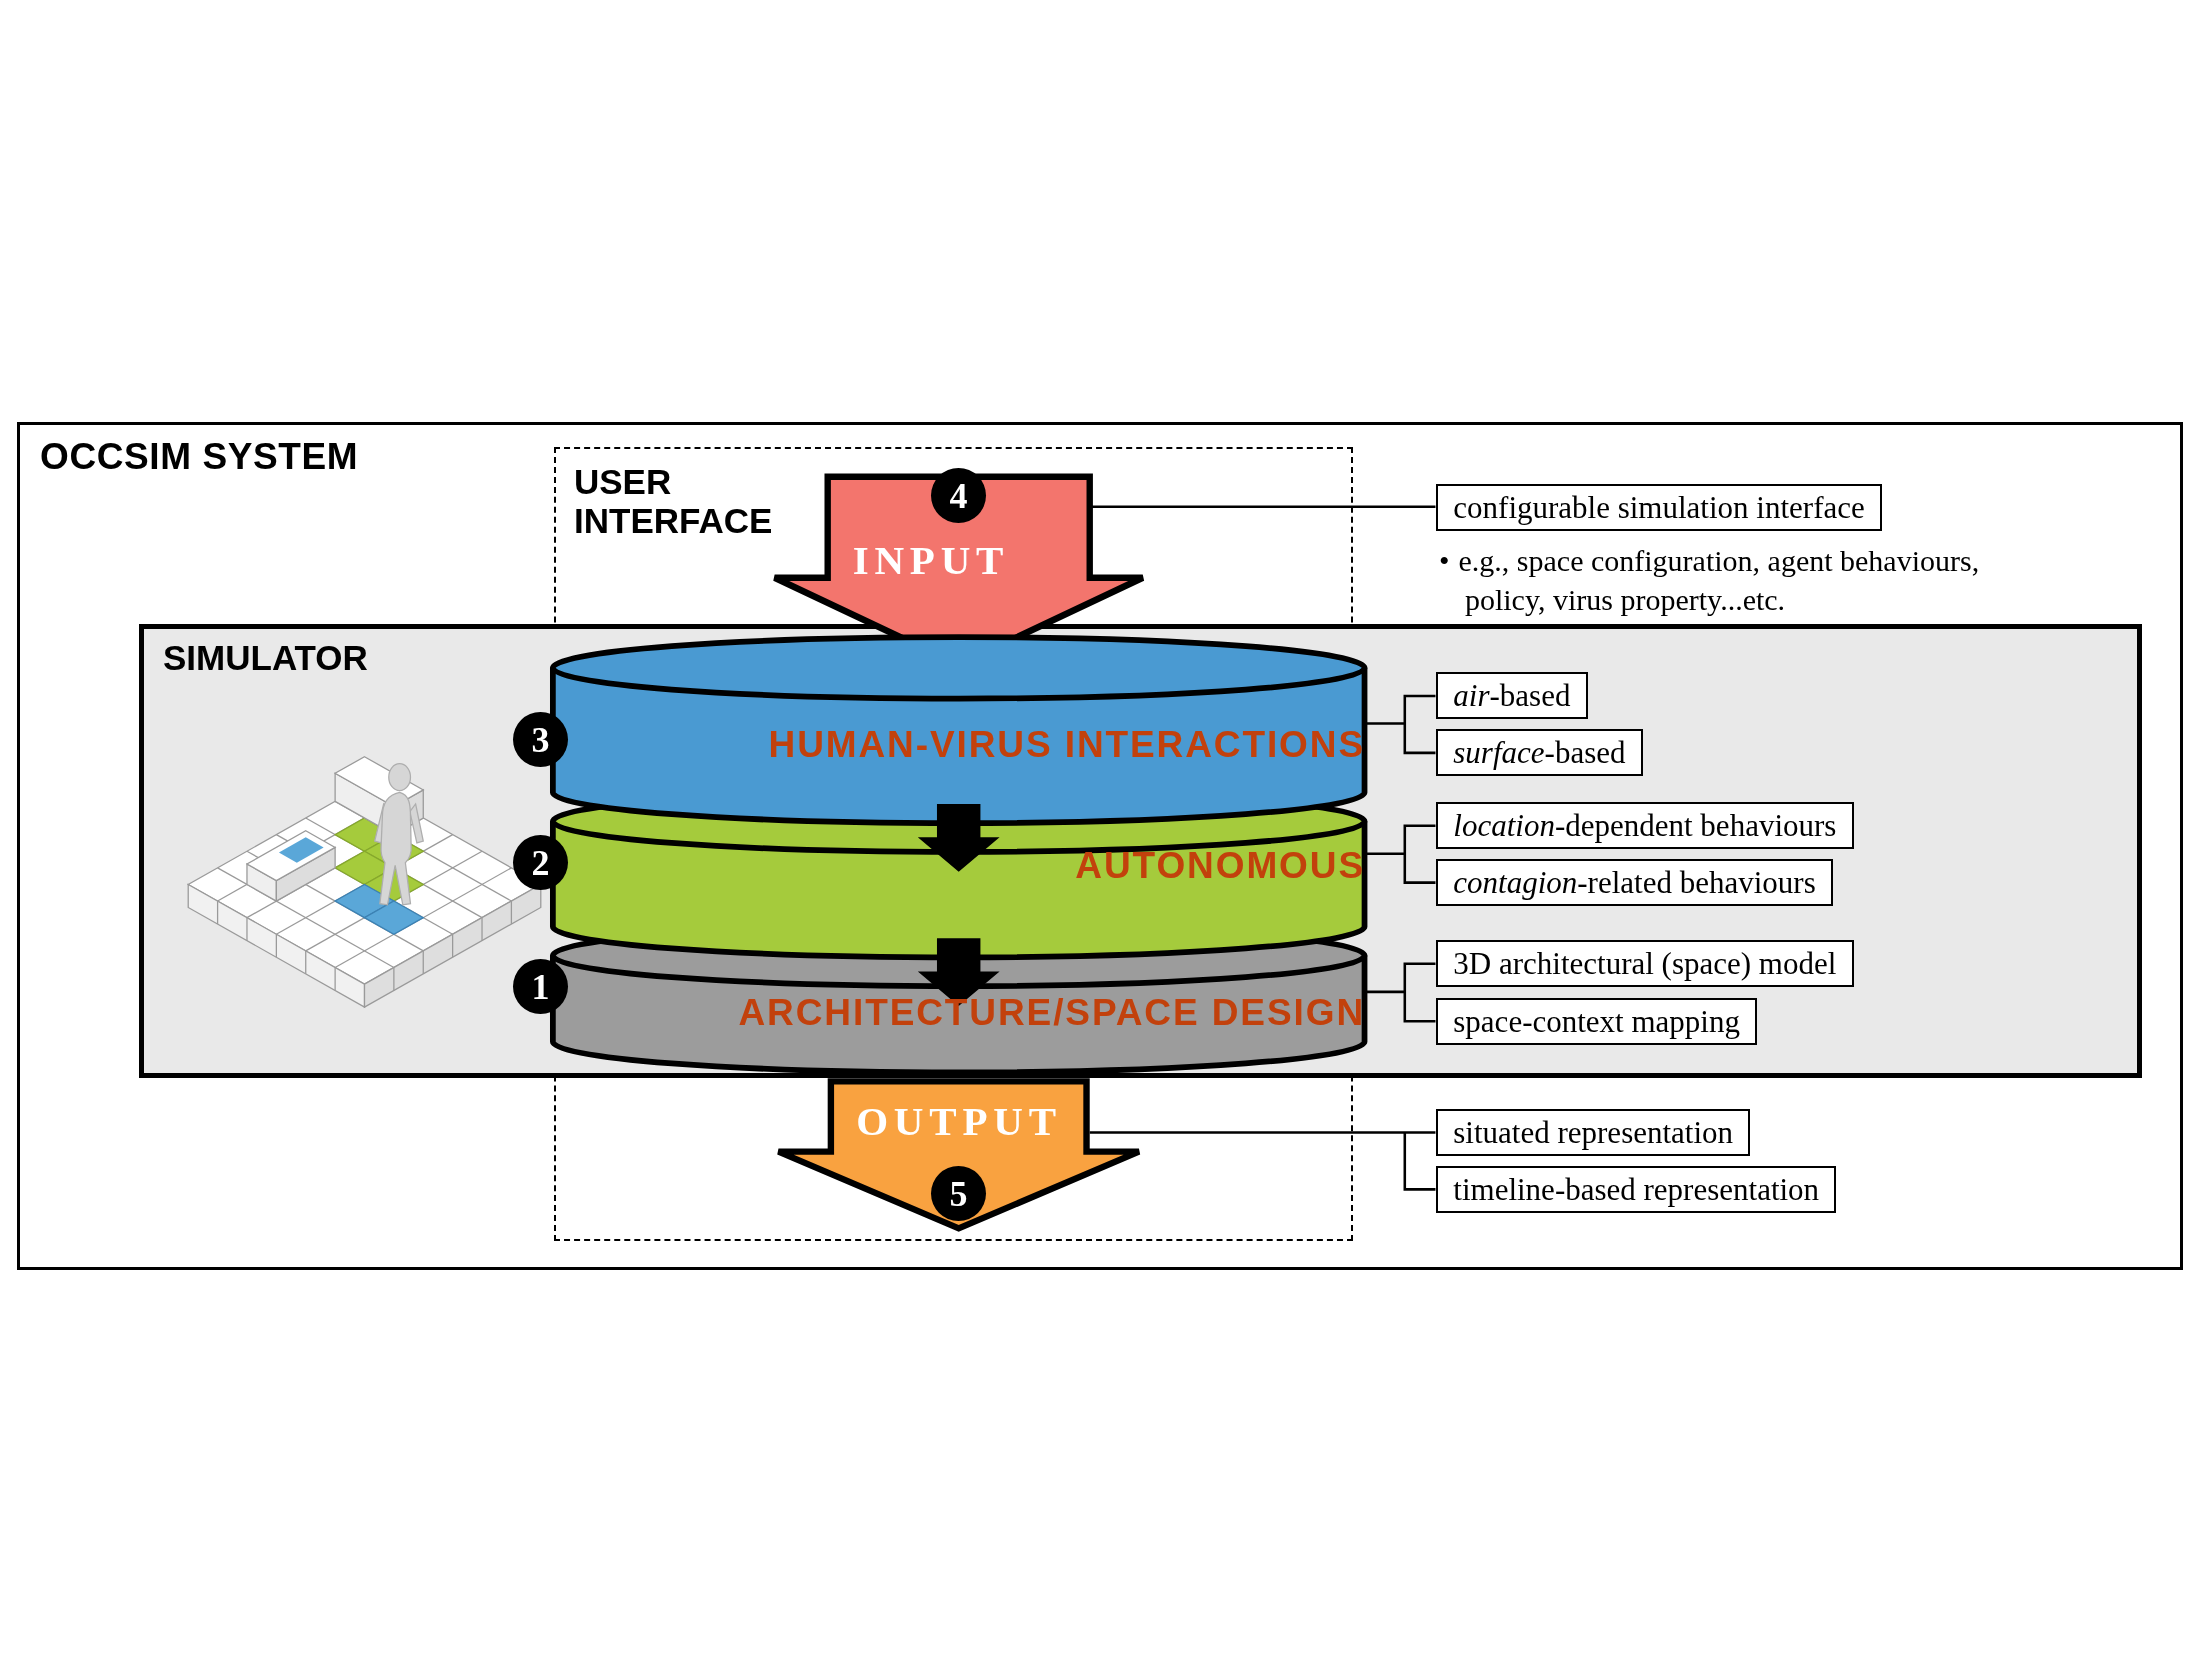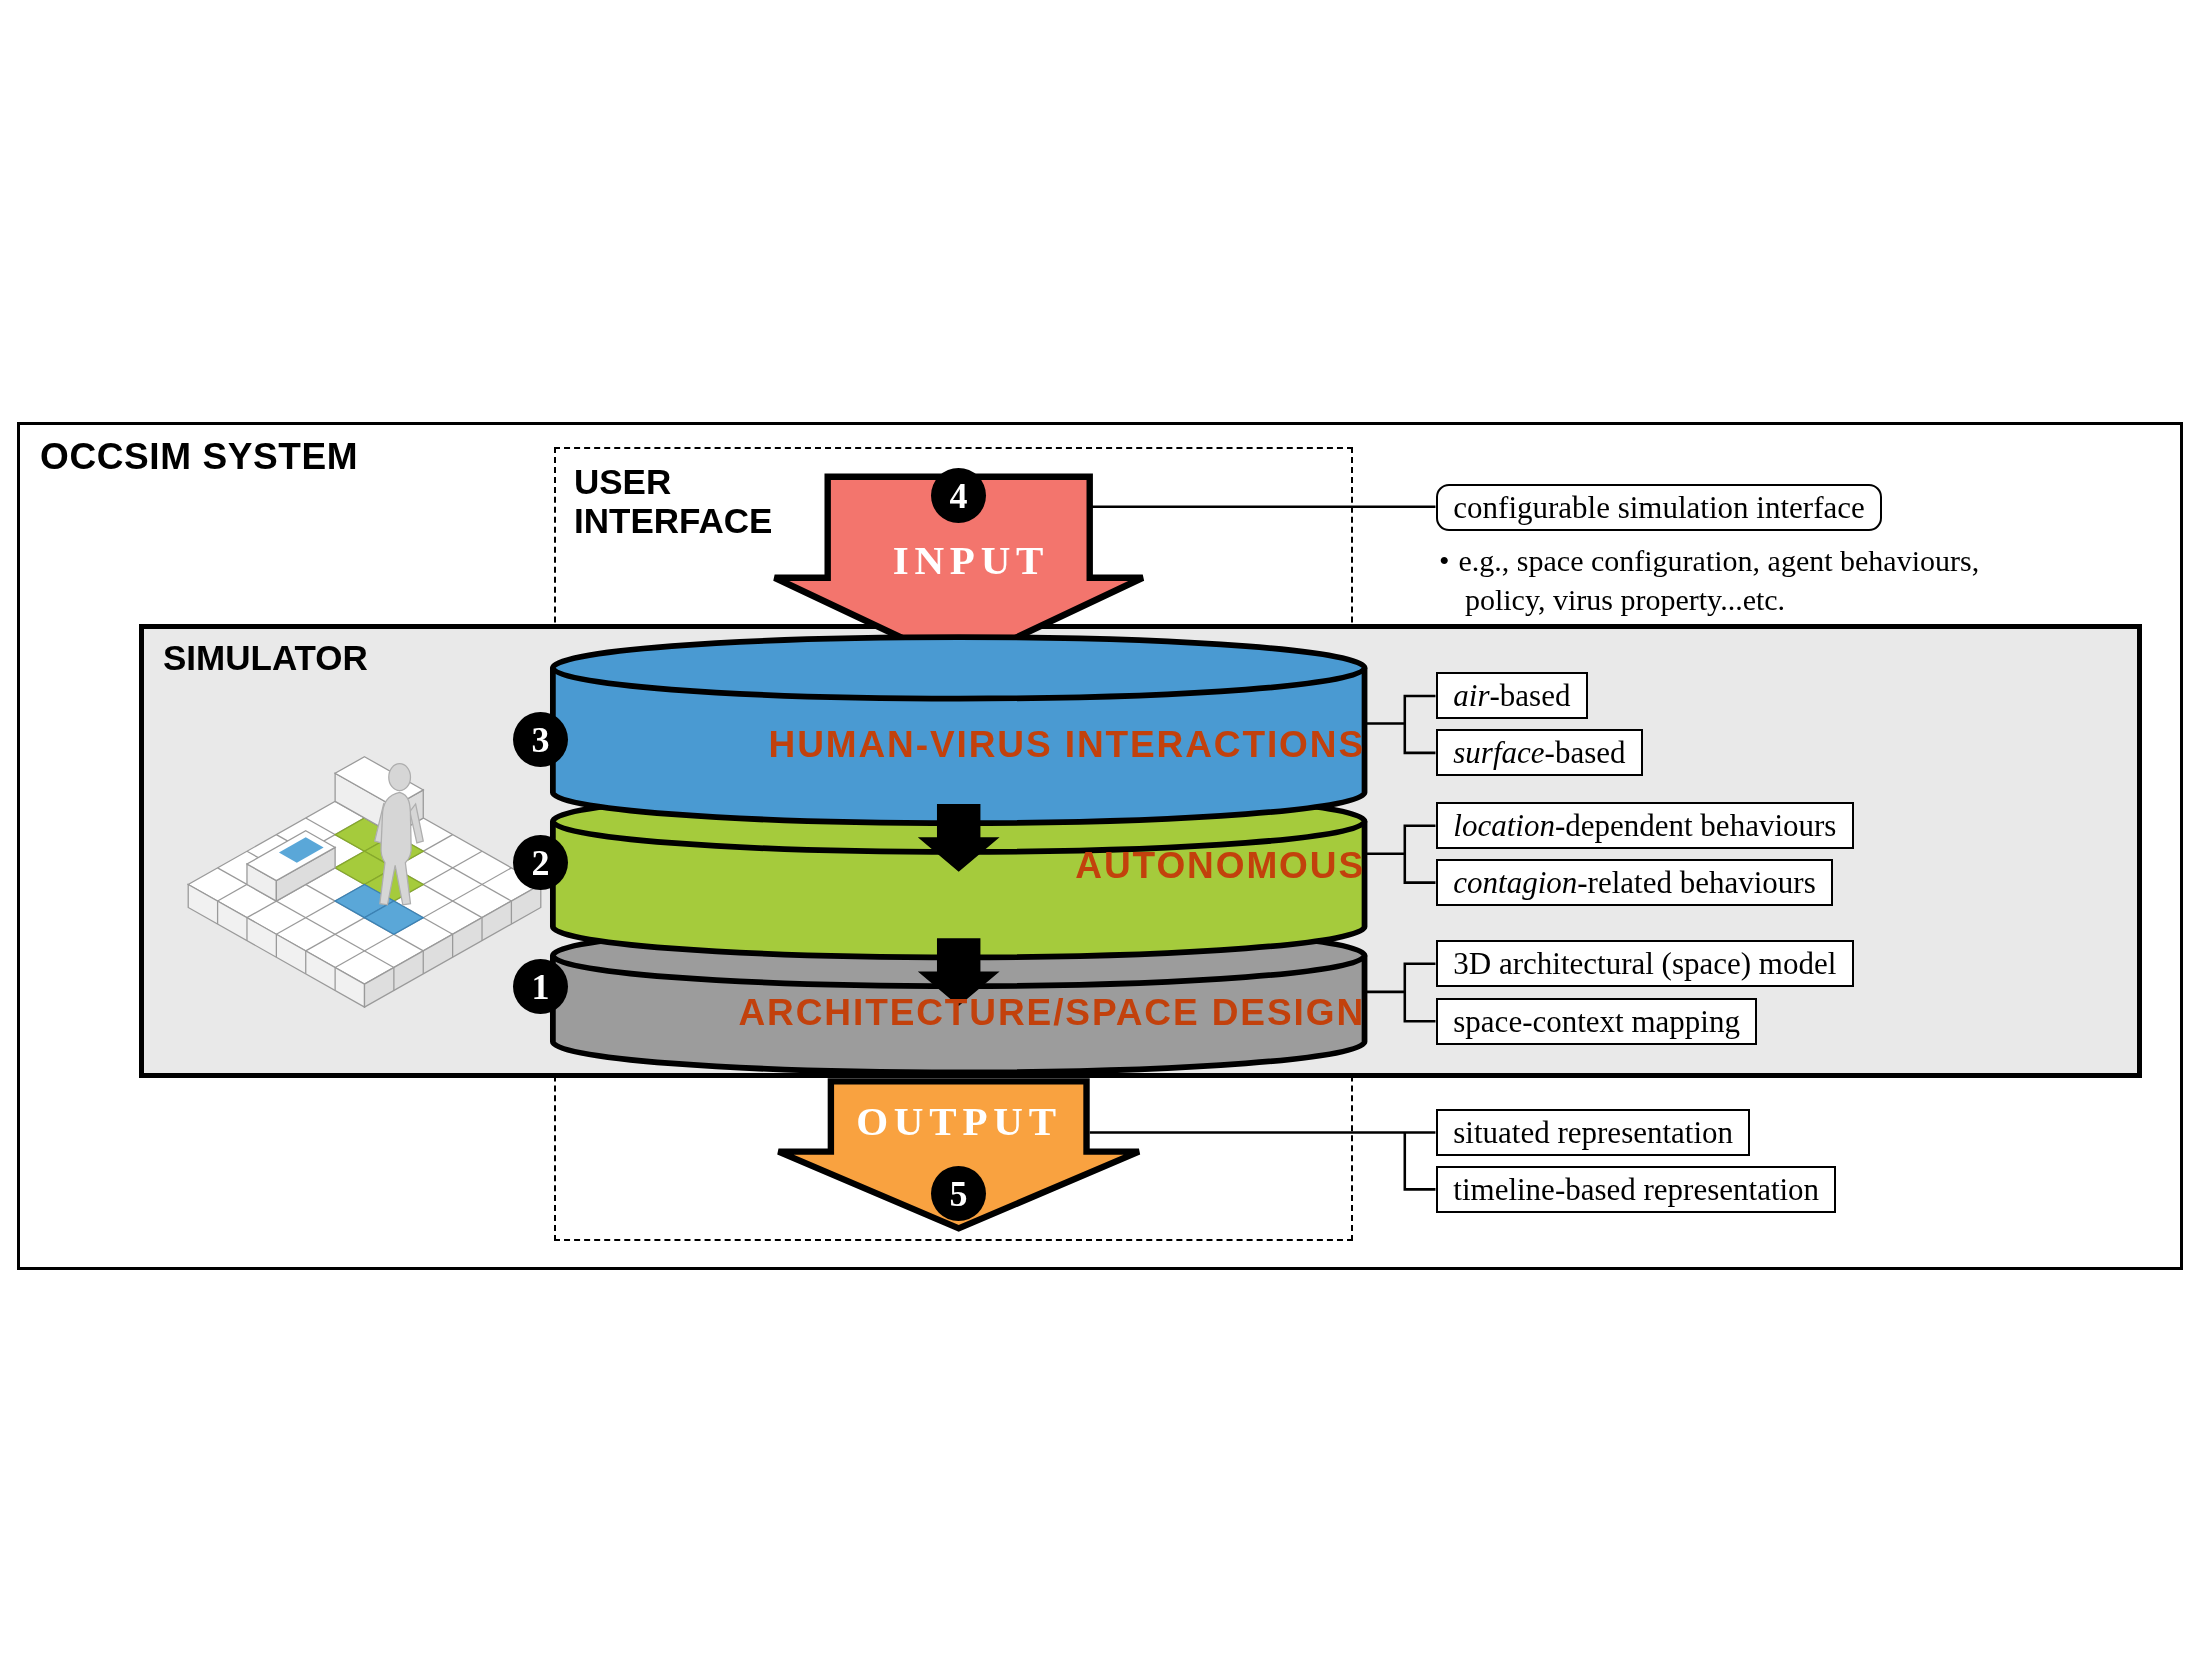--- a/index.html
+++ b/index.html
@@ -125,36 +125,36 @@
 
     <g>
       <path fill="#4a9ad2" stroke="#000" stroke-width="9" d="M865 1045 L865 1240 A635 48 0 0 0 2135 1240 L2135 1045"></path>
       <ellipse fill="#4a9ad2" stroke="#000" stroke-width="9" cx="1500" cy="1045" rx="635" ry="48"></ellipse>
     </g>
 
     <polygon fill="#000" points="1466,1258 1534,1258 1534,1310 1564,1310 1500,1364 1436,1310 1466,1310"></polygon>
     <polygon fill="#000" points="1466,1468 1534,1468 1534,1520 1564,1520 1500,1574 1436,1520 1466,1520"></polygon>
   </svg>
 
-  <div class="abs arrow-label" style="left:840px;top:536px;">INPUT</div>
+  <div class="abs arrow-label" style="left:800px;top:536px;">INPUT</div>
   <div class="abs arrow-label" style="left:828px;top:1097px;">OUTPUT</div>
 
   <div class="abs cyl-label" style="top:724px;">HUMAN-VIRUS INTERACTIONS</div>
   <div class="abs cyl-label" style="top:845px;">
     <div>AUTONOMOUS</div>
   </div>
   <div class="abs cyl-label" style="top:992px;">ARCHITECTURE/SPACE DESIGN</div>
 
   <div class="abs step-circle" style="left:931px;top:468px;">4</div>
   <div class="abs step-circle" style="left:513px;top:712px;">3</div>
   <div class="abs step-circle" style="left:513px;top:835px;">2</div>
   <div class="abs step-circle" style="left:513px;top:959px;">1</div>
   <div class="abs step-circle" style="left:931px;top:1166px;">5</div>
 
-  <div class="abs anno-box" style="top:484px;border-radius:13px;">
+  <div class="abs anno-box" style="top:484px;">
     <span>configurable simulation interface</span>
   </div>
 
   <div class="abs note">
     <span class="bullet">•</span>
     <span>
       <span style="display:block;">e.g., space configuration, agent behaviours,</span>
       <span style="display:block;margin-left:6.4px;">policy, virus property...etc.</span>
     </span>
   </div>

